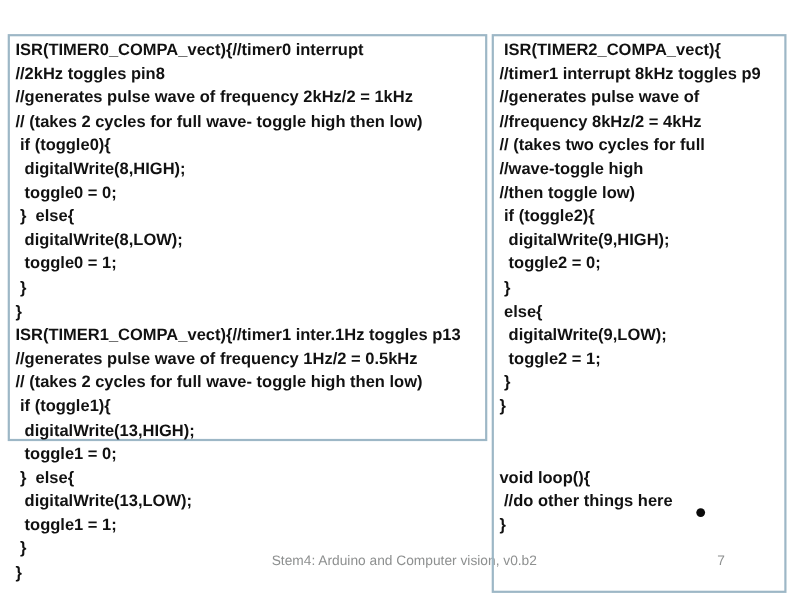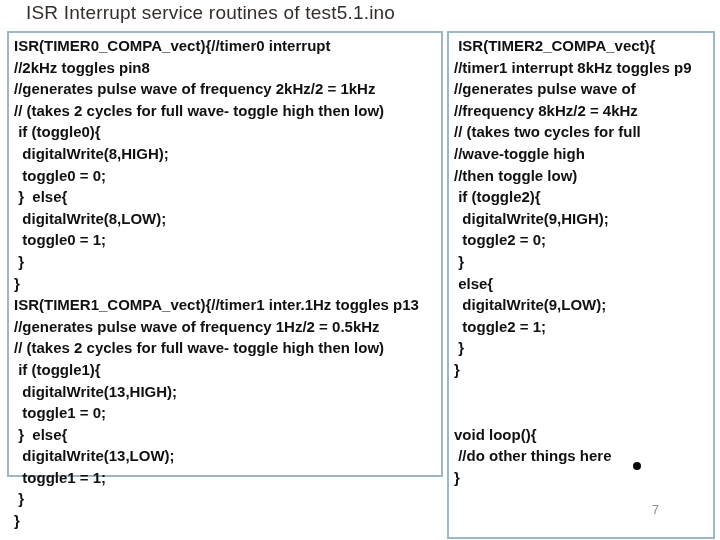--- a/index.html
+++ b/index.html
@@ -30,21 +30,21 @@
     position: absolute;
     box-sizing: border-box;
     border: 2px solid #9db7c6;
     background: transparent;
     z-index: 2;
   }
   .code-box-left {
     left: 7px;
     top: 31px;
     width: 436px;
-    height: 446px;
+    height: 370px;
   }
   .code-box-right {
     left: 447px;
     top: 31px;
     width: 268px;
     height: 508px;
   }
   .code {
     margin: 0;
     padding: 2px 0 0 5px;
@@ -81,22 +81,22 @@
     border-radius: 50%;
     background: #0a0a0a;
     z-index: 3;
   }
 </style>
 </head>
 <body>
 
 <div class="slide">
 
-  <h1 class="slide-title">ISR Interrupt service routines of test5.1.ino</h1>
 
+  <span class="footer-text">Stem4: Arduino and Computer vision, v0.b2</span>
 
   <span class="page-number">7</span>
 
   <div class="code-box code-box-left">
     <pre class="code">ISR(TIMER0_COMPA_vect){//timer0 interrupt
 //2kHz toggles pin8
 //generates pulse wave of frequency 2kHz/2 = 1kHz
 // (takes 2 cycles for full wave- toggle high then low)
  if (toggle0){
   digitalWrite(8,HIGH);

